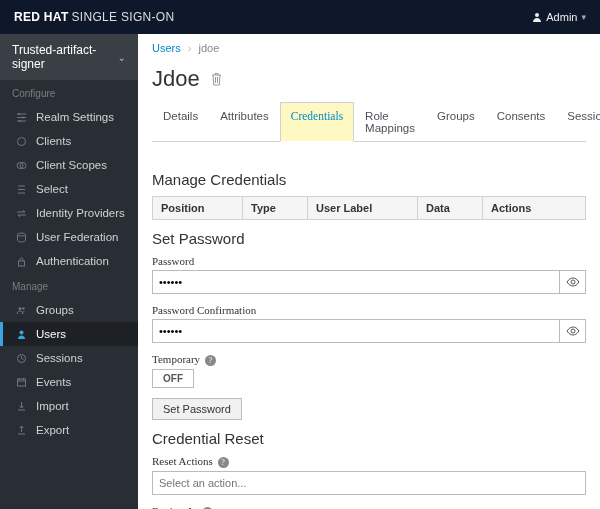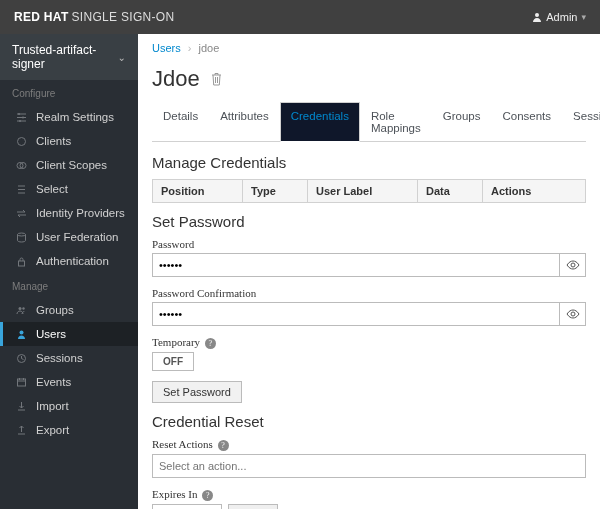--- a/index.html
+++ b/index.html
@@ -1,17 +1,17 @@
 <!DOCTYPE html>
 <html><head>
 <meta charset="utf-8">
 <style>
 * { box-sizing: border-box; margin: 0; padding: 0; }
 body { font-family: "Helvetica Neue", Helvetica, Arial, sans-serif; font-size: 12px; color: #333; background: #fff; width: 600px; height: 509px; overflow: hidden; }
-.topbar { background: #404040; height: 34px; display: flex; align-items: center; justify-content: space-between; padding: 0 14px; color: #fff; }
+.topbar { background: #0f172a; height: 34px; display: flex; align-items: center; justify-content: space-between; padding: 0 14px; color: #fff; }
 .brand { font-size: 12px; letter-spacing: 0.3px; }
 .brand .bold { font-weight: 700; color: #fff; }
 .brand .thin { font-weight: 300; color: #ddd; margin-left: 3px; }
 .admin-menu { display: flex; align-items: center; font-size: 11px; color: #eee; cursor: pointer; }
 .admin-menu .user-i { margin-right: 4px; }
 .admin-menu .caret { margin-left: 4px; font-size: 9px; color: #aaa; }
 .shell { display: flex; height: calc(100% - 34px); }
 .sidebar { width: 138px; background: #292e34; color: #d1d1d1; flex-shrink: 0; overflow-y: auto; }
 .realm-sel { background: #393f44; padding: 9px 12px; display: flex; justify-content: space-between; align-items: center; color: #fff; font-size: 12px; cursor: pointer; }
 .realm-sel .chev { font-size: 10px; color: #bbb; }
@@ -20,23 +20,23 @@
 .nav-item.active { background: #1d2125; border-left: 3px solid #39a5dc; padding-left: 9px; color: #fff; }
 .nav-icon { width: 18px; display: inline-flex; align-items: center; justify-content: center; margin-right: 6px; color: #72767b; font-size: 11px; }
 .nav-item.active .nav-icon { color: #39a5dc; }
 .main { flex: 1; overflow-y: auto; padding: 0 14px 14px; background: #fff; }
 .breadcrumb { font-size: 11px; color: #888; padding: 8px 0; }
 .breadcrumb a { color: #0088ce; text-decoration: none; }
 .breadcrumb .sep { margin: 0 4px; color: #bbb; }
 .page-title-row { display: flex; align-items: center; margin-top: 4px; margin-bottom: 10px; }
 .page-title { font-size: 22px; font-weight: 300; color: #333; margin-right: 10px; }
 .trash { color: #888; cursor: pointer; font-size: 14px; }
-.tabs { display: flex; border-bottom: 1px solid #d1d1d1; margin-bottom: 12px; }
+.tabs { display: flex; border-bottom: 1px solid #d1d1d1; margin-bottom: 29px; }
 .tab { padding: 7px 10px; font-size: 11.5px; color: #4d5258; cursor: pointer; border: 1px solid transparent; border-bottom: none; }
-.tab.active { color: #0088ce; border: 1px solid #d1d1d1; border-bottom: 1px solid #fff; margin-bottom: -1px; background: #0f172a; }
+.tab.active { color: #0088ce; border: 1px solid #d1d1d1; border-bottom: 1px solid #fff; margin-bottom: -1px; background: #fef9c3; font-family: Liberation Serif, serif; }
 h2.sec { font-size: 15px; font-weight: 400; color: #333; margin: 10px 0 8px; }
 .cred-table { width: 100%; border: 1px solid #d1d1d1; border-collapse: collapse; }
 .cred-table th { background: #f5f5f5; border: 1px solid #d1d1d1; padding: 5px 8px; text-align: left; font-weight: 600; font-size: 11px; color: #333; }
 .form-row { margin-bottom: 10px; }
 .form-label { font-size: 11px; color: #333; margin-bottom: 3px; display: block; font-family: Liberation Serif, serif; }
 .help-i { display: inline-block; width: 11px; height: 11px; border-radius: 50%; background: #888; color: #fff; font-size: 8px; line-height: 11px; text-align: center; margin-left: 2px; cursor: help; }
 .input-wrap { display: flex; align-items: stretch; }
 .input-wrap input[type=password], .input-wrap input[type=text], .form-row input[type=text], .form-row select { border: 1px solid #bbb; padding: 4px 6px; font-size: 11px; height: 24px; }
 .input-wrap input { flex: 1; }
 .eye-btn { width: 26px; border: 1px solid #bbb; border-left: none; background: #fff; display: flex; align-items: center; justify-content: center; cursor: pointer; color: #555; font-size: 12px; }

